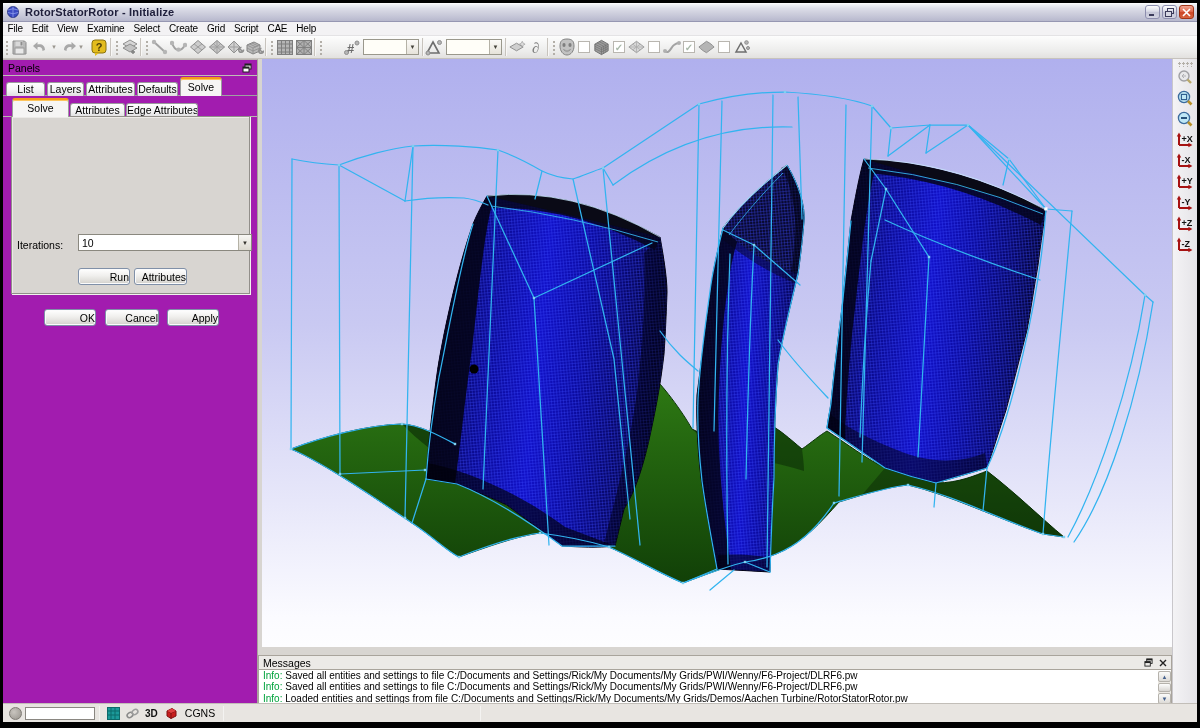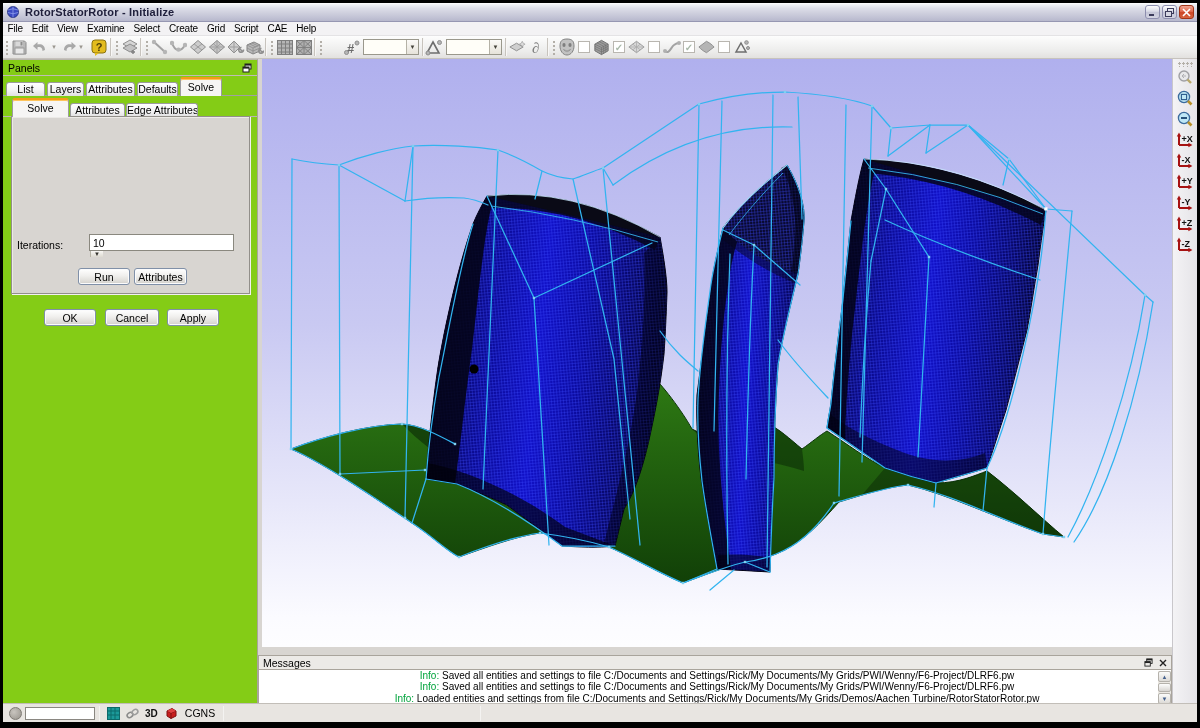--- a/index.html
+++ b/index.html
@@ -33,21 +33,21 @@
   .tb-sep { width:2px; height:18px; border-left:1px solid #c7c3bd; border-right:1px solid #f8f7f6; margin:0 1px; }
   .tb-btn { width:19px; height:20px; display:flex; align-items:center; justify-content:center; flex:none; }
   .tb-btn svg { display:block; }
   .tb-dd { width:8px; height:20px; display:flex; align-items:center; justify-content:center; color:#9a968f; font-size:7px; flex:none; }
   .tb-combo { width:56px; height:16px; background:#fffef8; border:1px solid #9a988c; display:flex; margin:0 2px; flex:none; }
   .tb-combo .box { flex:1; }
   .tb-combo .arrow { width:12px; border-left:1px solid #b5b2a6; background:linear-gradient(#fbfaf7,#e6e3da); display:flex; align-items:center; justify-content:center; font-size:6px; color:#44423a; }
   .tb-check { width:12px; height:12px; border:1px solid #b9b6b0; background:#fff; margin:0 2px; display:flex; align-items:center; justify-content:center; color:#a8b8a8; font-size:10px; font-weight:bold; flex:none; }
 
   
-  #panel { left:3px; top:59px; width:255px; height:644px; background:#84cc16; border-right:1px solid #a9a49c; border-top:1px solid #b9b5af; }
+  #panel { left:3px; top:59px; width:255px; height:644px; background:#a21caf; border-right:1px solid #a9a49c; border-top:1px solid #b9b5af; }
   #panel-header { position:absolute; left:0; top:0; width:100%; height:16px; border-bottom:1px solid #c0bcb6; display:flex; align-items:center; }
   #panel-header .txt { margin-left:5px; font-size:10.5px; }
   #panel-float-icon { position:absolute; right:5px; top:3px; }
 
   .tabbar { position:absolute; left:0; top:16px; width:100%; height:20px; }
   .tabbar .baseline { position:absolute; left:0; bottom:0; width:100%; border-bottom:1px solid #a0a0a2; }
   .tab { position:absolute; bottom:0; height:14px; border:1px solid #9b9b9e; border-bottom:none; border-radius:3px 3px 0 0;
     background:linear-gradient(#ffffff,#f4f4f5 55%, #e0dfe0 100%); text-align:center; font-size:10.5px; line-height:13px;
     white-space:nowrap; overflow:hidden; }
   .tab.active { height:19px; background:#f6f5f4; border-top:2px solid #f49b19; line-height:16px; z-index:2;
@@ -58,26 +58,26 @@
   #groupbox { position:absolute; left:8px; top:56px; width:239px; height:178px; border:1px solid #928f8a;
     box-shadow:inset 1px 1px 0 #eceae7, 1px 1px 0 #f2f1ef; background:#d8d5d1; }
 
   #solver-table { position:absolute; left:45px; top:12px; border-collapse:collapse; }
   #solver-table td, #solver-table th { border:1px solid #757575; background:#efebdb; font-size:10.5px; padding:0 3px; height:18px; white-space:nowrap; }
   #solver-table th { font-weight:bold; text-align:center; height:19px; }
   #solver-table td.k { font-weight:bold; text-align:left; width:81px; }
   #solver-table td.v { font-family:"DejaVu Sans Mono", monospace; font-size:9.5px; text-align:right; width:69px; }
 
   #iterations-label { position:absolute; left:5px; top:122px; font-size:10.5px; }
-  #iterations-spin { position:absolute; left:77px; top:117px; width:145px; height:17px; background:#fff; border:1px solid #8a887f; display:flex;flex-direction:column; }
+  #iterations-spin { position:absolute; left:66px; top:117px; width:174px; height:17px; background:#fff; border:1px solid #8a887f; display:flex; }
   #iterations-spin .val { flex:1; font-size:10.5px; padding:2px 3px; }
   #iterations-spin .btn { width:13px; border-left:1px solid #b5b2a6; background:linear-gradient(#f8f7f4,#dcd9d0); display:flex; align-items:center; justify-content:center; font-size:6px; color:#33322c; }
 
   .xp-btn { border:1px solid #8090a8; border-radius:3px; background:linear-gradient(#ffffff,#f0efed 45%, #dcdad6 85%, #cfccc7 100%);
-    font-size:10.5px; font-family:"Liberation Sans", sans-serif; text-align:center; color:#000;
+    font-size:10.5px; font-family:"Liberation Sans", sans-serif; text-align:right; color:#000;
     box-shadow:inset 0 0 0 1px #fbfbfc; }
   #run-btn { position:absolute; left:66px; top:151px; width:52px; height:17px; }
   #init-btn { position:absolute; left:122px; top:151px; width:53px; height:17px; }
   #ok-btn { position:absolute; left:41px; top:249px; width:52px; height:17px; }
   #cancel-btn { position:absolute; left:102px; top:249px; width:54px; height:17px; }
   #apply-btn { position:absolute; left:164px; top:249px; width:52px; height:17px; }
 
   
   #viewport { left:262px; top:59px; width:910px; height:588px; }
   #viewport svg { display:block; }
@@ -87,21 +87,21 @@
   .rtb-handle { width:15px; height:5px; margin:3px auto 1px auto;
     background-image:radial-gradient(circle at 1.5px 1.5px, #b3afa8 1px, transparent 1.2px);
     background-size:4px 4px; background-repeat:repeat; }
   .rtb-btn { width:21px; height:20px; margin:1px auto; display:flex; align-items:center; justify-content:center; }
 
   
   #messages { left:258px; top:655px; width:914px; height:50px; }
   #messages-header { position:absolute; left:0; top:0; width:100%; height:15px; background:#eceae7; border:1px solid #a9a49c; display:flex; align-items:center; }
   #messages-header .txt { margin-left:4px; font-size:10.5px; }
   #messages-icons { position:absolute; right:4px; top:2px; display:flex; gap:6px; align-items:center; }
-  #messages-body { position:absolute; left:0; top:15px; width:100%; height:35px; background:#fff; border:1px solid #a9a49c; border-top:none; overflow:hidden;text-align:center; }
+  #messages-body { position:absolute; left:0; top:15px; width:100%; height:35px; background:#fff; border:1px solid #a9a49c; border-top:none; overflow:hidden; }
   .msg-line { font-size:10px; line-height:11.3px; padding-left:4px; white-space:nowrap; }
   .msg-line .lvl { color:#00a33c; }
   #msg-scrollbar { position:absolute; right:1px; top:16px; width:13px; height:33px; background:#ece9e4; }
   .sb-btn { width:13px; height:11px; border:1px solid #b5b2ac; border-radius:2px; background:linear-gradient(#fbfbfa,#dddbd7); display:flex; align-items:center; justify-content:center; font-size:6px; color:#44608c; }
   .sb-thumb { width:13px; height:9px; border:1px solid #b5b2ac; border-radius:2px; background:linear-gradient(#fdfdfd,#d8d6d2); margin:1px 0; }
 
   
   #statusbar { left:3px; top:703px; width:1194px; height:19px; background:#e8e5e1; border-top:1px solid #c2beb8; display:flex; align-items:center; }
   #status-light { width:13px; height:13px; border-radius:50%; background:radial-gradient(circle at 4px 4px, #c9c5bf, #96928b); border:1px solid #7e7a74; margin-left:6px; }
   #status-input { width:70px; height:13px; background:#fff; border:1px solid #8a8781; margin-left:3px; }

